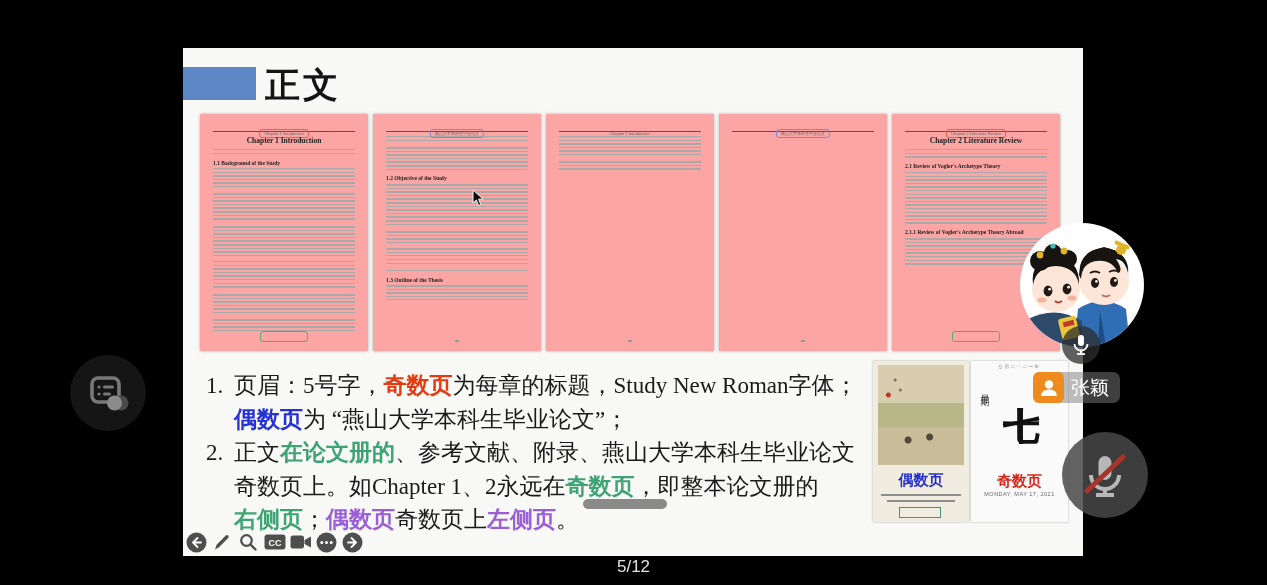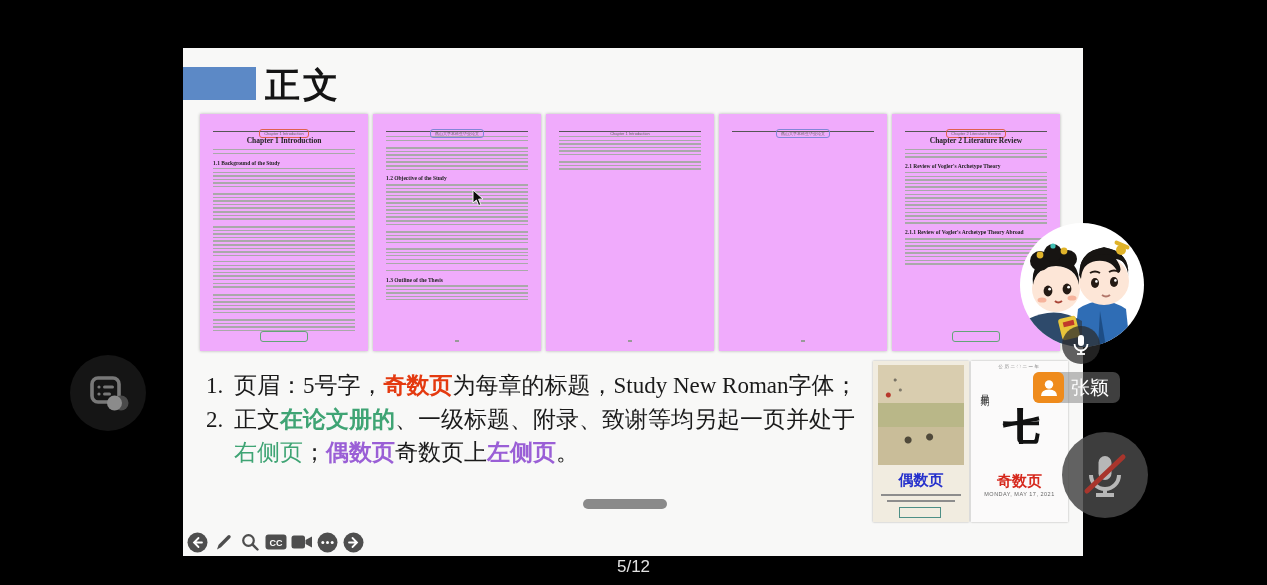--- a/index.html
+++ b/index.html
@@ -5,21 +5,21 @@
   html,body{margin:0;padding:0;background:#000;}
   .canvas{position:relative;width:1267px;height:585px;background:#000;overflow:hidden;
           font-family:"Liberation Sans",sans-serif;}
   
   .slide{position:absolute;left:183px;top:48px;width:900px;height:508px;background:#f8f8f7;}
   .title-rect{position:absolute;left:0;top:19px;width:73px;height:33px;background:#5c89c6;}
   .title-text{position:absolute;left:82px;top:14px;font-size:35px;font-weight:bold;color:#141414;
               letter-spacing:3px;}
   
   .thumbs{position:absolute;left:17px;top:66px;display:flex;gap:5px;}
-  .thumb{width:168px;height:237px;background:#f0abfc;box-shadow:0 0 3px rgba(0,0,0,.28);
+  .thumb{width:168px;height:237px;background:#fca5a5;box-shadow:0 0 3px rgba(0,0,0,.28);
          position:relative;padding:7px 13px 0;box-sizing:border-box;}
   .thumb-head{height:10px;text-align:center;}
   .thumb-head-text{display:inline-block;font-size:4px;color:#666;line-height:5px;padding:1px 4px;}
   .box-red{border:1.4px solid #e0614d;border-radius:3px;}
   .box-blue{border:1.4px solid #8286d8;border-radius:3px;}
   .thumb-rule{border-top:1.2px solid #555;margin-top:0px;}
   .thumb-body{margin-top:4px;}
   .thumb-title{font-family:"Liberation Serif",serif;font-size:7.5px;font-weight:bold;color:#222;
                text-align:center;margin:3px 0 4px;}
   .thumb-h{font-family:"Liberation Serif",serif;font-size:5.5px;font-weight:bold;color:#222;
@@ -58,21 +58,21 @@
   .cal-week{position:absolute;left:7px;top:26px;writing-mode:vertical-rl;text-orientation:upright;
             font-size:9px;color:#333;letter-spacing:3px;font-family:"Liberation Serif",serif;}
   .cal-big{position:absolute;left:32px;top:16px;writing-mode:vertical-rl;text-orientation:upright;
            font-size:37px;line-height:1;font-weight:bold;color:#111;
            font-family:"Liberation Serif",serif;}
   .cal-date{position:absolute;left:0;right:0;top:130px;text-align:center;font-size:5.5px;
             letter-spacing:.5px;color:#666;}
   .photo-odd .photo-label{top:111px;}
   
   .toolbar{position:absolute;left:3px;bottom:2px;height:24px;display:flex;align-items:center;gap:3px;}
-  .tool-btn{width:23px;height:23px;display:flex;align-items:center;justify-content:center;
+  .tool-btn{width:23px;height:23px;display:flex;align-items:center;
             border:none;background:transparent;padding:0;cursor:pointer;}
   
   .drag-handle{position:absolute;left:583px;top:499px;width:84px;height:10px;background:#8a8a8a;
                border-radius:5px;}
   .msg-circle{position:absolute;left:70px;top:355px;width:76px;height:76px;border-radius:50%;
               background:#151515;display:flex;align-items:center;justify-content:center;}
   .webcam{position:absolute;left:1020px;top:223px;width:124px;height:124px;border-radius:50%;
           background:#fff;overflow:hidden;}
   .mic-small{position:absolute;left:1062px;top:326px;width:38px;height:38px;border-radius:50%;
              background:rgba(45,45,45,.75);display:flex;align-items:center;justify-content:center;}
@@ -155,22 +155,24 @@
             <div class="thumb-p" style="height: 54px;"></div>
             <div class="thumb-h">2.1.1 Review of Vogler's Archetype Theory Abroad</div>
             <div class="thumb-p" style="height: 28.8px;"></div>
           </div>
           <div class="thumb-footer"><div class="fbox"></div></div>
         </div>
       </div>
 
     <div class="notes">
         <div class="note-line"><span class="note-num">1.</span><span style="color: rgb(26, 26, 26);">页眉：5号字，</span><span style="color: rgb(228, 58, 16); font-weight: bold;">奇数页</span><span style="color: rgb(26, 26, 26);">为每章的标题，Study New Roman字体；</span></div>
-        <div class="note-line"><span class="note-num">2.</span><span style="color: rgb(26, 26, 26);">正文</span><span style="color: rgb(63, 164, 116); font-weight: bold;">在论文册的</span><span style="color: rgb(26, 26, 26);">、一级标题、附录、致谢等均另起一页并处于</span></div>
-        <div class="note-line"><span style="color: rgb(63, 164, 116); font-weight: normal;">右侧页</span><span style="color: rgb(26, 26, 26);">；</span><span style="color: rgb(154, 95, 214); font-weight: bold;">偶数页</span><span style="color: rgb(26, 26, 26);">奇数页上</span><span style="color: rgb(154, 95, 214); font-weight: bold;">左侧页</span><span style="color: rgb(26, 26, 26);">。</span></div>
+        <div class="note-line"><span style="color: rgb(37, 49, 210); font-weight: bold;">偶数页</span><span style="color: rgb(26, 26, 26);">为 “燕山大学本科生毕业论文”；</span></div>
+        <div class="note-line"><span class="note-num">2.</span><span style="color: rgb(26, 26, 26);">正文</span><span style="color: rgb(63, 164, 116); font-weight: bold;">在论文册的</span><span style="color: rgb(26, 26, 26);">、参考文献、附录、燕山大学本科生毕业论文</span></div>
+        <div class="note-line"><span style="color: rgb(26, 26, 26);">奇数页上。如Chapter 1、2永远在</span><span style="color: rgb(63, 164, 116); font-weight: bold;">奇数页</span><span style="color: rgb(26, 26, 26);">，即整本论文册的</span></div>
+        <div class="note-line"><span style="color: rgb(63, 164, 116); font-weight: bold;">右侧页</span><span style="color: rgb(26, 26, 26);">；</span><span style="color: rgb(154, 95, 214); font-weight: bold;">偶数页</span><span style="color: rgb(26, 26, 26);">奇数页上</span><span style="color: rgb(154, 95, 214); font-weight: bold;">左侧页</span><span style="color: rgb(26, 26, 26);">。</span></div>
       </div>
 
     <div class="photos">
       <div class="photo photo-even">
         <div class="painting"></div>
         <div class="photo-label label-blue">偶数页</div>
         <div class="cap-line" style="top:133px;"></div>
         <div class="cap-line" style="top:139px;left:14px;right:14px;"></div>
         <div class="cap-box"></div>
       </div>

